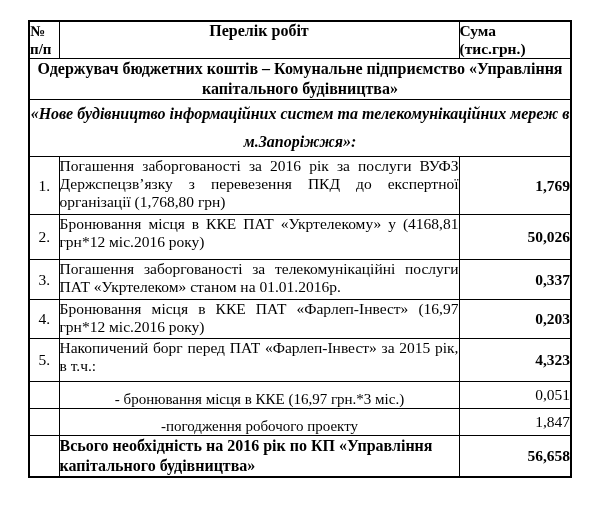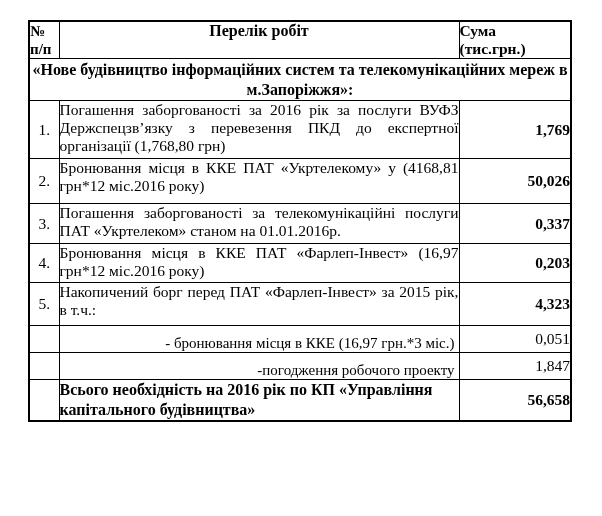--- a/index.html
+++ b/index.html
@@ -66,22 +66,23 @@
     font-weight: bold;
     font-size: 16px;
     line-height: 20px;
     text-align: center;
     vertical-align: middle;
     padding: 0 8px;
   }
   tr.project-row { height: 42px; }
   td.project-cell {
     font-weight: bold;
-    font-size: 16px;
-    line-height: 20px;
+    font-style: italic;
+    font-size: 16px;
+    line-height: 28px;
     text-align: center;
     vertical-align: middle;
     padding: 0 8px;
   }
 
   
   td.num-cell {
     font-size: 15.5px;
     text-align: center;
     vertical-align: middle;
@@ -103,21 +104,21 @@
   }
   tr.item-1 { height: 58px; }
   tr.item-2 { height: 45px; }
   tr.item-3 { height: 40px; }
   tr.item-4 { height: 39px; }
   tr.item-5 { height: 43px; }
 
   
   tr.sub-row { height: 20px; }
   tr.sub-row td.desc-cell {
-    text-align: right;
+    text-align: center;
     font-size: 15px;
     vertical-align: middle;
     padding: 8px 4px 0 5px;
   }
   tr.sub-row td.sum-cell {
     font-weight: normal;
     font-size: 15.5px;
   }
 
   
@@ -146,20 +147,23 @@
       <div>№</div>
       <div>п/п</div>
     </th>
     <th class="h-works">Перелік робіт</th>
     <th class="h-sum">
       <div>Сума</div>
       <div>(тис.грн.)</div>
     </th>
   </tr>
 
+  <tr class="receiver-row">
+    <td class="receiver-cell" colspan="3">Одержувач бюджетних коштів – Комунальне підприємство «Управління капітального будівництва»</td>
+  </tr>
 
   <tr class="project-row">
     <td class="project-cell" colspan="3">«Нове будівництво інформаційних систем та телекомунікаційних мереж в м.Запоріжжя»:</td>
   </tr>
 
   <tr class="item-1">
     <td class="num-cell">1.</td>
     <td class="desc-cell">Погашення заборгованості за 2016 рік за послуги ВУФЗ Держспецзв’язку з перевезення ПКД до експертної організації (1,768,80 грн)</td>
     <td class="sum-cell">1,769</td>
   </tr>

